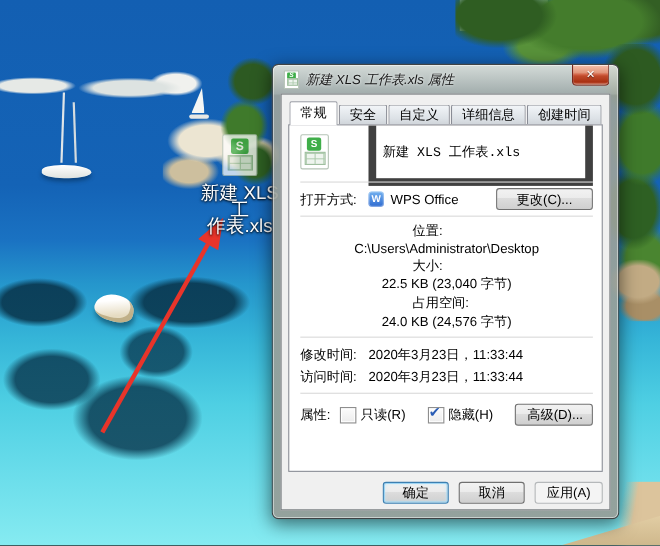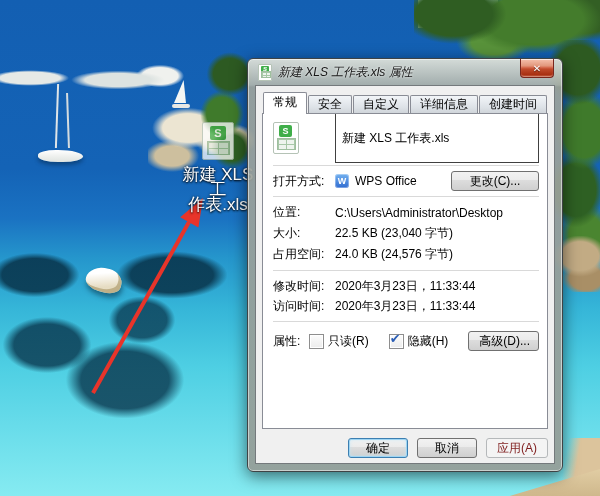--- a/index.html
+++ b/index.html
@@ -107,33 +107,33 @@
 
   .tab-page{background:#fff;border:1px solid #898c95;flex:1;padding:8px 8px 6px 10px;
     display:flex;flex-direction:column;overflow:hidden;}
   .row{display:flex;align-items:center;min-height:20px;flex:none;}
   .lbl{width:62px;flex:none;}
   .val{white-space:nowrap;}
   .spacer{flex:1;}
   .sep{flex:none;border-top:1px solid #d9d9d9;margin:5px 0;}
   .name-row{height:32px;margin-bottom:6px;}
   .icon-cell{width:62px;flex:none;display:flex;align-items:center;}
-  .name-input{flex:1;height:18px;border:1px solid #404040;padding:15px 6px;font-size:12px;
-    font-family:Liberation Sans, sans-serif;color:#000;background:#fff;}
+  .name-input{flex:1;height:18px;border:7px solid #404040;padding:15px 6px;font-size:12px;
+    font-family:Liberation Mono, monospace;color:#000;background:#fff;}
   .wps-ico{width:14px;height:14px;border-radius:3px;margin-right:6px;flex:none;
     background:linear-gradient(#74b2f0,#2f6bd0);color:#fff;font-size:9px;font-weight:bold;
     display:flex;align-items:center;justify-content:center;box-shadow:inset 0 0 0 1px rgba(255,255,255,.35);}
-  .t-row{min-height:21px;}
+  .t-row{min-height:21px;flex-direction:column;}
 
   .btn{height:20px;min-width:60px;padding:0 10px;font-size:12px;color:#000;
     font-family:"Liberation Sans","DejaVu Sans",sans-serif;
     background:linear-gradient(180deg,#f2f2f2 0%,#ebebeb 45%,#dddddd 46%,#cfcfcf 100%);
     border:1px solid #707070;border-radius:3px;cursor:pointer;white-space:nowrap;}
   .btn.default{border-color:#3c7fb1;box-shadow:inset 0 0 0 1px #9ed5f3, inset 0 0 4px #bfe6f8;}
-  .btn.disabled{background:#f4f4f4;border-color:#b5b8ba;color:#7f1d1d;box-shadow:none;cursor:default;}
+  .btn.disabled{background:#f4f4f4;border-color:#b5b8ba;color:#000000;box-shadow:none;cursor:default;}
   .btn.wide{min-width:88px;}
   .btn.adv{min-width:70px;}
 
   .attr-row{margin-top:4px;}
   .lbl-attr{width:36px;}
   .cb{width:13px;height:13px;flex:none;border:1px solid #8e8e8e;background:linear-gradient(#fcfcfc,#ececec);
     margin-right:4px;position:relative;box-shadow:inset 0 0 0 1px #fff;cursor:pointer;}
   .cb .check{position:absolute;left:0;top:-3px;color:#2a5db5;font-size:13px;font-weight:bold;line-height:13px;}
   .cb-label{margin-right:20px;white-space:nowrap;}
 

